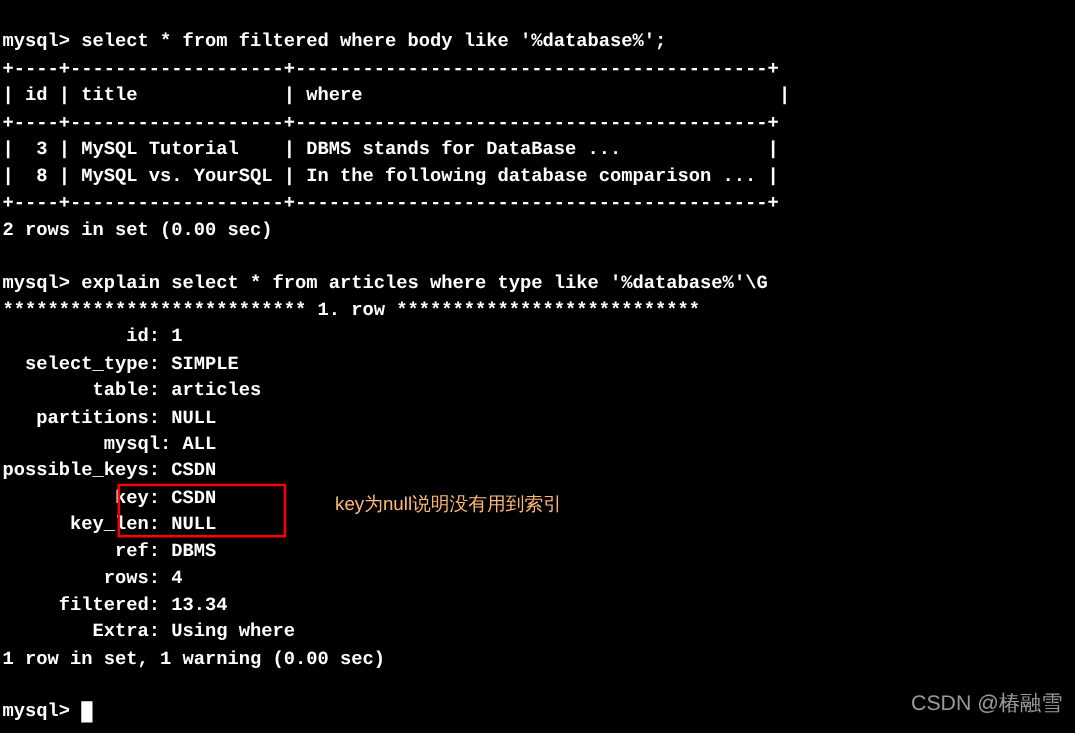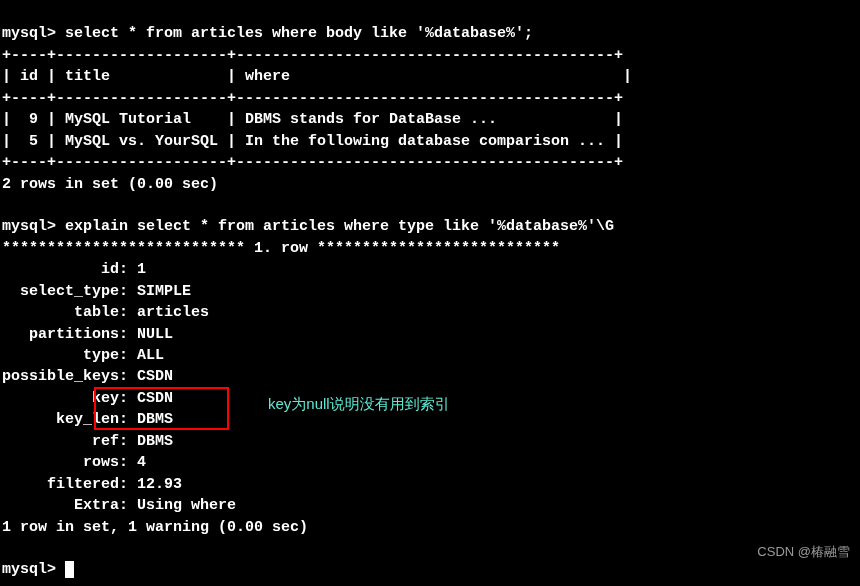--- a/index.html
+++ b/index.html
@@ -23,70 +23,70 @@
       padding: 2px 0 0 2px;
       white-space: pre;
     }
     .annotation-box {
       position: absolute;
       border: 2px solid #ff0000;
       pointer-events: none;
     }
     .annotation-text {
       position: absolute;
-      color: #5eead4;
+      color: #fdba74;
       font-family: 'Microsoft YaHei', Arial, sans-serif;
       font-size: 15px;
       font-weight: normal;
       white-space: nowrap;
     }
     .cursor {
       display: inline-block;
       width: 9px;
       height: 17px;
       background: #ffffff;
       vertical-align: text-bottom;
     }
     .watermark {
       position: absolute;
-      bottom: 24px;
+      bottom: 11px;
       right: 10px;
       color: #cccccc;
       font-family: Arial, sans-serif;
-      font-size: 13px;
+      font-size: 17px;
       font-weight: normal;
       opacity: 0.75;
     }
   </style>
 </head>
 <body>
 
 <div class="terminal">
-<span>mysql&gt; </span><span>select * from articles where body like '%database%';</span>
+<span>mysql&gt; </span><span>select * from filtered where body like '%database%';</span>
 <span>+----+-------------------+------------------------------------------+</span>
 <span>| id | title             | where                                     |</span>
 <span>+----+-------------------+------------------------------------------+</span>
-<span>|  9 | MySQL Tutorial    | DBMS stands for DataBase ...             |</span>
-<span>|  5 | MySQL vs. YourSQL | In the following database comparison ... |</span>
+<span>|  3 | MySQL Tutorial    | DBMS stands for DataBase ...             |</span>
+<span>|  8 | MySQL vs. YourSQL | In the following database comparison ... |</span>
 <span>+----+-------------------+------------------------------------------+</span>
 <span>2 rows in set (0.00 sec)</span>
 
 <span>mysql&gt; </span><span>explain select * from articles where type like '%database%'\G</span>
 <span>*************************** 1. row ***************************</span>
 <span>           id: 1</span>
 <span>  select_type: SIMPLE</span>
 <span>        table: articles</span>
 <span>   partitions: NULL</span>
-<span>         type: ALL</span>
+<span>         mysql: ALL</span>
 <span>possible_keys: CSDN</span>
 <span>          key: CSDN</span>
-<span>      key_len: DBMS</span>
+<span>      key_len: NULL</span>
 <span>          ref: DBMS</span>
 <span>         rows: 4</span>
-<span>     filtered: 12.93</span>
+<span>     filtered: 13.34</span>
 <span>        Extra: Using where</span>
 <span>1 row in set, 1 warning (0.00 sec)</span>
 
 <span>mysql&gt; </span><span class="cursor"></span>
 </div>
 
 <div class="annotation-box" style="left:94px; top:387px; width:135px; height:43px;"></div>
 <div class="annotation-text" style="left:268px; top:393px;">key为null说明没有用到索引</div>
 
 <div class="watermark">CSDN @椿融雪</div>

